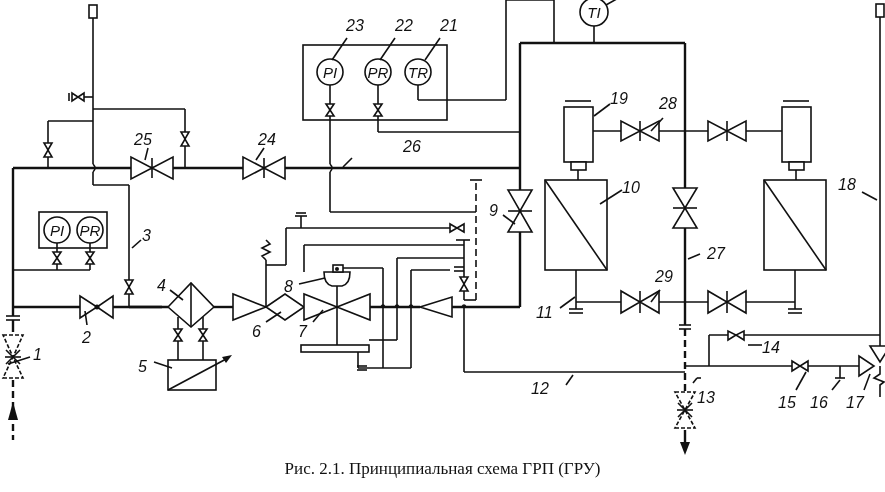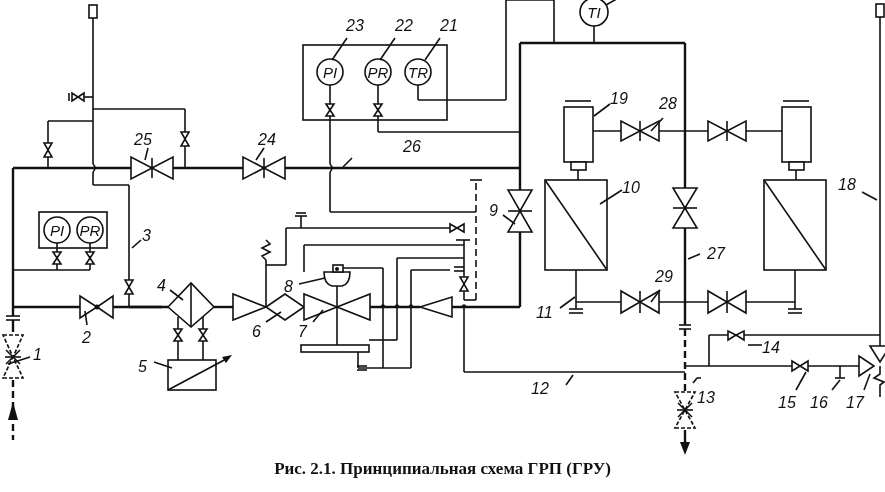--- a/index.html
+++ b/index.html
@@ -6,21 +6,21 @@
   body { width:885px; height:492px; overflow:hidden; position:relative; font-family:"Liberation Sans", sans-serif; }
   #diagram { position:absolute; left:0; top:0; }
   svg text { font-family:"Liberation Sans", sans-serif; font-style:italic; fill:#111; }
   .ln { stroke:#111; fill:none; stroke-width:1.6; }
   .thk { stroke:#111; fill:none; stroke-width:2.4; }
   .dash { stroke:#111; fill:none; stroke-width:2.4; stroke-dasharray:7 4; }
   .vf { stroke:#111; fill:#fff; stroke-width:1.6; }
   .lbl { font-size:16px; }
   .inst { font-size:15px; }
   #caption { position:absolute; left:0; width:885px; top:459px; text-align:center;
-    font-family:"Liberation Serif", serif; font-weight:bold; font-size:17px; color:#111; }
+    font-family:"Liberation Serif", serif; font-weight:normal; font-size:17px; color:#111; }
 </style>
 </head>
 <body>
 
 <svg id="diagram" width="885" height="492" viewBox="0 0 885 492">
 
   <g>
     <line class="thk" x1="13" y1="168" x2="13" y2="307"></line>
     <line class="thk" x1="13" y1="307" x2="13" y2="316"></line>
     <line class="ln" x1="6" y1="316" x2="20" y2="316"></line>

